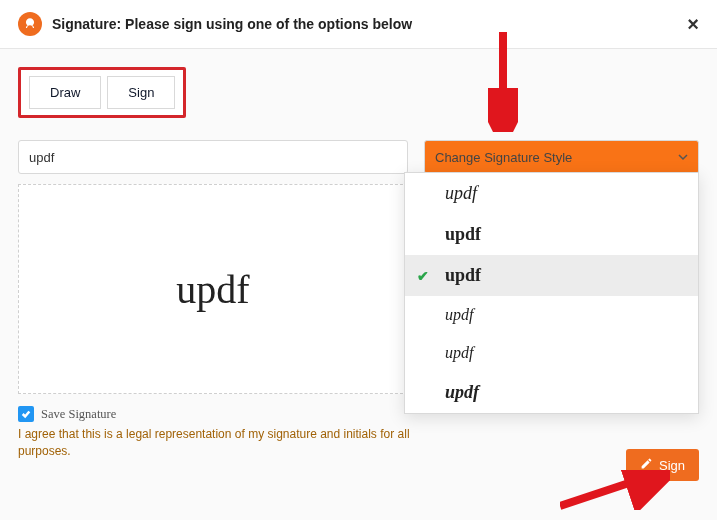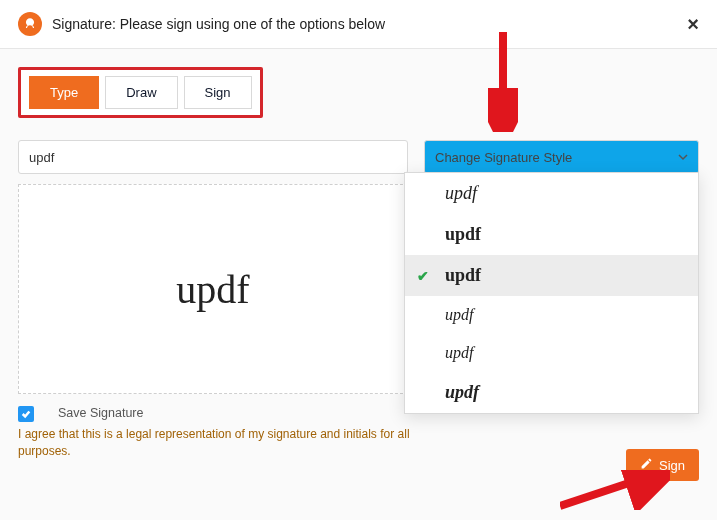--- a/index.html
+++ b/index.html
@@ -21,21 +21,21 @@
   }
   .logo {
     width: 24px; height: 24px;
     border-radius: 50%;
     background: #ef6c1f;
     display: flex; align-items: center; justify-content: center;
     margin-right: 10px;
     flex-shrink: 0;
   }
   .logo svg { width: 14px; height: 14px; fill: #fff; }
-  .title { font-weight: 400; color: #222; font-size: 14px; }
+  .title { font-weight: 700; color: #222; font-size: 14px; }
   .close {
     margin-left: auto;
     font-size: 20px;
     font-weight: 700;
     color: #333;
     cursor: pointer;
     background: none; border: none;
     line-height: 1;
   }
   .body { padding: 18px; background: #fafafa; height: calc(100% - 50px); }
@@ -72,21 +72,21 @@
     border-radius: 3px;
     font-size: 13px;
     background: #fff;
     color: #333;
     height: 34px;
   }
   .style-select {
     width: 275px;
     border: 1px solid #d9d9d9;
     border-radius: 3px;
-    background: #0ea5e9;
+    background: #f97316;
     padding: 8px 10px;
     display: flex;
     align-items: center;
     justify-content: space-between;
     cursor: pointer;
     height: 34px;
     font-size: 13px;
     color: #444;
   }
   .chev { transform: rotate(0deg); }
@@ -128,21 +128,21 @@
     color: #2aa54a;
     font-size: 14px;
   }
   .f0 { font-family: "Brush Script MT", cursive; font-style: italic; }
   .f1 { font-family: "Segoe Script", cursive; font-weight: 600; }
   .f2 { font-family: "Times New Roman", serif; font-weight: 600; }
   .f3 { font-family: "Lucida Handwriting", cursive; font-style: italic; font-size: 16px; }
   .f4 { font-family: "Comic Sans MS", cursive; font-style: italic; font-size: 16px; }
   .f5 { font-family: Georgia, serif; font-style: italic; font-weight: 600; }
   .footer-area { margin-top: 12px; }
-  .save-row { display: flex; align-items: flex-start; gap: 24px; margin-bottom: 4px; }
+  .save-row { display: flex; align-items: flex-end; gap: 7px; margin-bottom: 4px; font-family: Liberation Serif, serif; }
   .chk {
     width: 16px; height: 16px;
     background: #2196f3;
     border-radius: 2px;
     display: flex; align-items: center; justify-content: center;
     cursor: pointer;
   }
   .chk svg { width: 10px; height: 10px; stroke: #fff; stroke-width: 3; fill: none; }
   .save-label { font-size: 12.5px; color: #555; }
   .disclaimer { font-size: 12px; color: #a16207; max-width: 420px; line-height: 1.4; }
@@ -175,21 +175,20 @@
       </svg>
   </div>
   <div class="title">Signature: Please sign using one of the options below</div>
   <button class="close">×</button>
 </div>
 
 <div class="body">
 
   
   <div class="tab-wrap">
-    <button class="tab active">Type</button>
     <button class="tab">Draw</button>
     <button class="tab">Sign</button>
   </div>
 
   
   <div class="row">
     <input class="sig-input" value="updf" style="">
     <div class="style-select">
       <span>Change Signature Style</span>
       <span class="chev">

